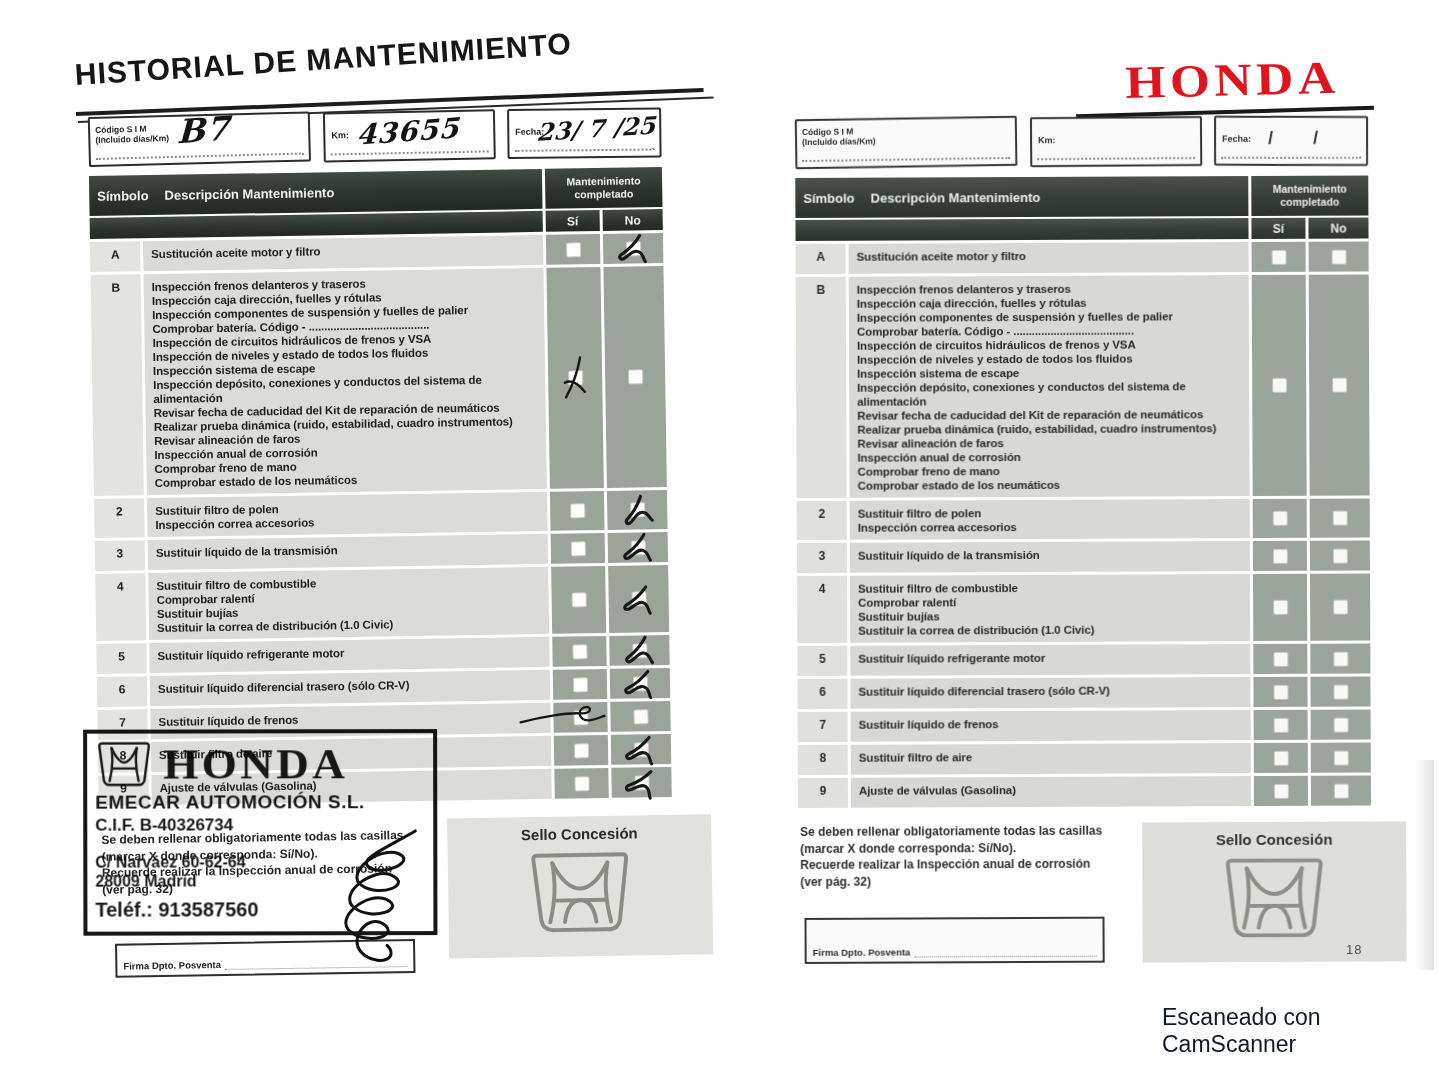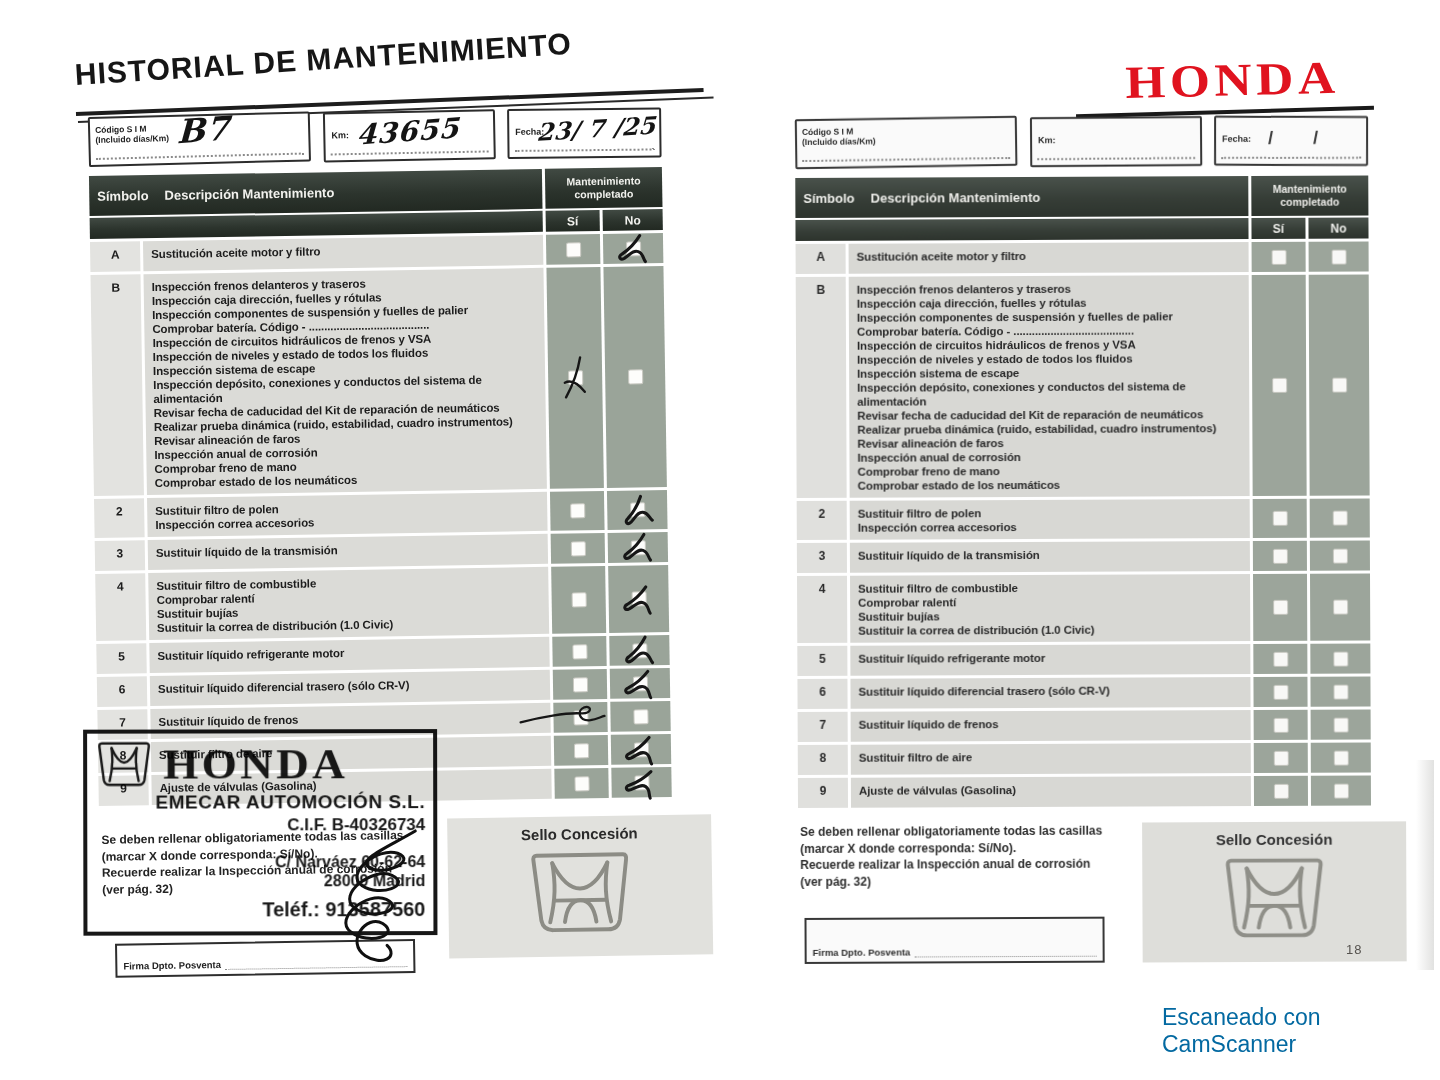--- a/index.html
+++ b/index.html
@@ -81,34 +81,34 @@
   .page-right .notes{top:706px;}
   .page-right .sello{left:344px;top:706px;}
 
   
   .stamp{position:absolute;left:-16px;top:616px;width:330px;border:4px solid #171717;padding:6px 8px 10px 8px;
          transform:rotate(0.8deg);mix-blend-mode:multiply;filter:blur(0.25px);color:#1a1a1a;z-index:5;}
   .stamp-head{display:flex;align-items:center;gap:10px;margin-bottom:2px;}
   .stamp-hlogo path{stroke:#1b1b1b;fill:none;stroke-width:5;stroke-linecap:round;}
   .stamp-honda{font-family:"Liberation Serif",serif;font-weight:bold;font-size:42px;letter-spacing:3px;
                transform:scaleX(1.08);transform-origin:left center;}
-  .stamp-line{text-align:right;font-weight:bold;}
+  .stamp-line{text-align:left;font-weight:bold;}
   .stamp-company{font-size:19px;letter-spacing:0.5px;}
   .stamp-cif{font-size:17px;margin-top:2px;}
   .stamp-address{font-size:16px;margin-top:18px;}
   .stamp-city{font-size:16px;margin-top:1px;}
   .stamp-phone{font-size:20px;margin-top:8px;}
   .signature{position:absolute;left:198px;top:712px;z-index:6;}
   .signature path{stroke:#101010;fill:none;stroke-width:3;stroke-linecap:round;}
 
   
   .edge-right{position:absolute;right:6px;top:760px;width:18px;height:210px;
               background:linear-gradient(90deg,rgba(120,120,115,0) 0%,rgba(120,120,115,0.22) 100%);}
   .page-num{position:absolute;left:1346px;top:942px;font-size:13px;color:#55524e;letter-spacing:1px;}
-  .scan-footer{position:absolute;left:1162px;top:1004px;font-size:23px;color:#0369a1;}
+  .scan-footer{position:absolute;left:1162px;top:1004px;font-size:23px;color:#0f172a;}
 </style>
 </head>
 <body>
 
 <div class="canvas">
 
   <div class="doc-title">HISTORIAL DE MANTENIMIENTO</div>
   <div class="title-rule-a"></div>
   <div class="title-rule-b"></div>
   <div class="brand-wordmark">HONDA</div>

